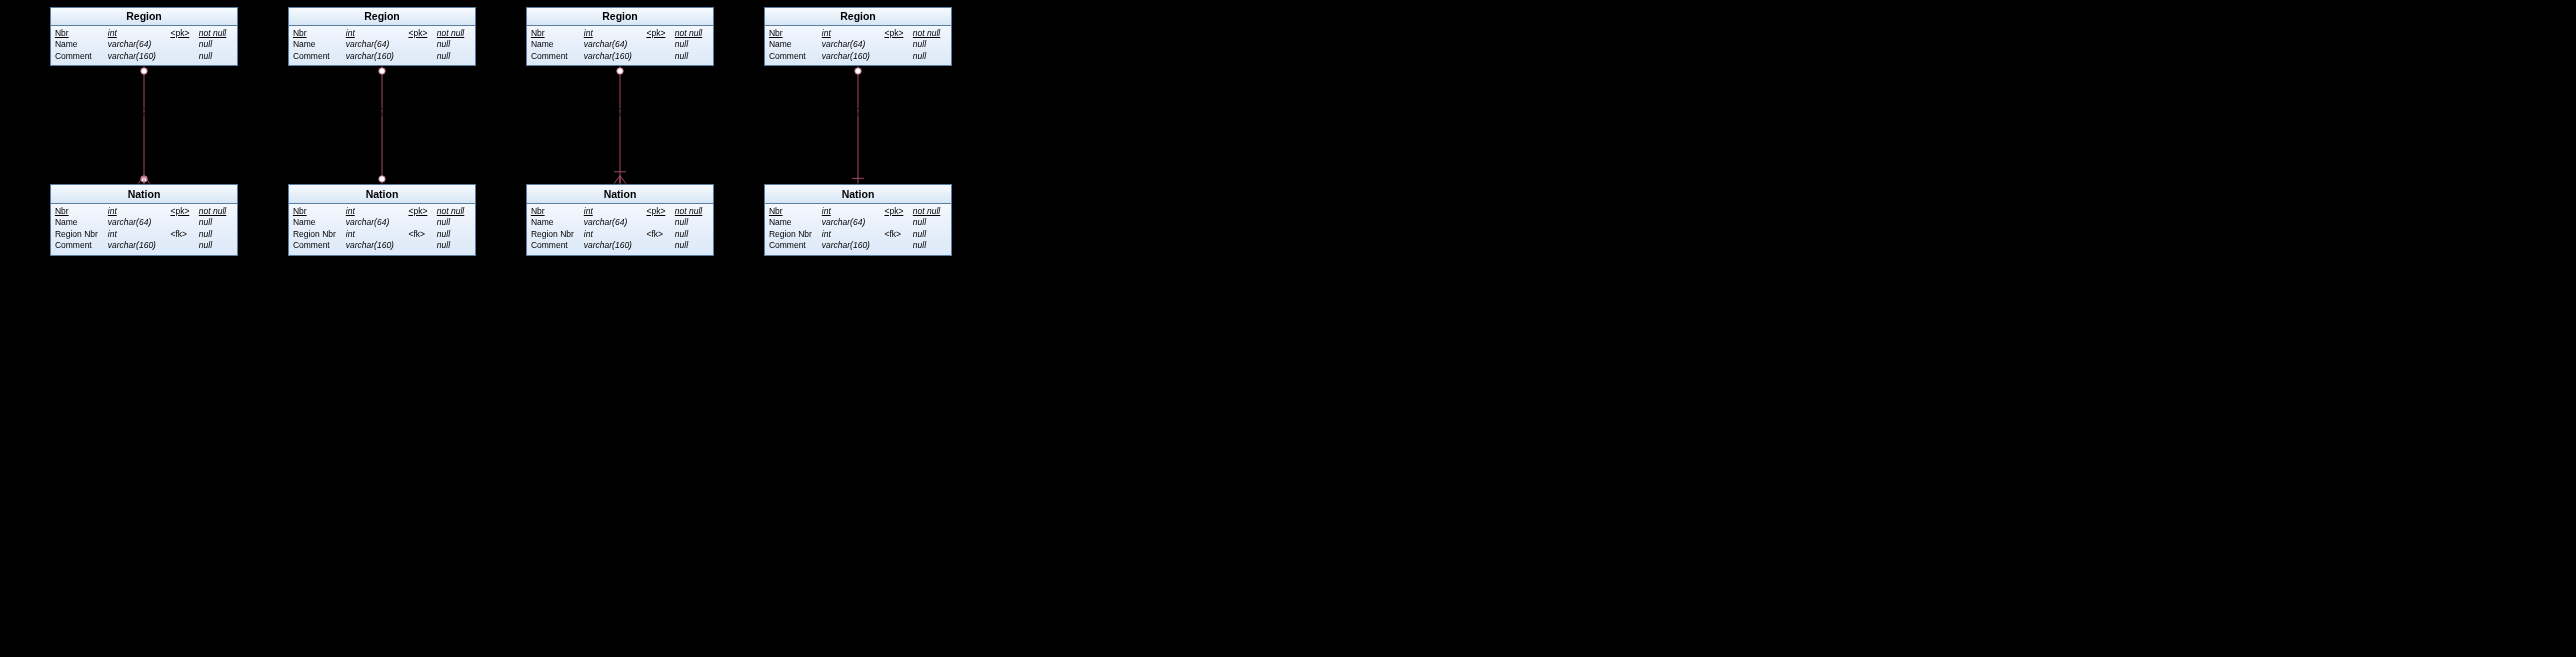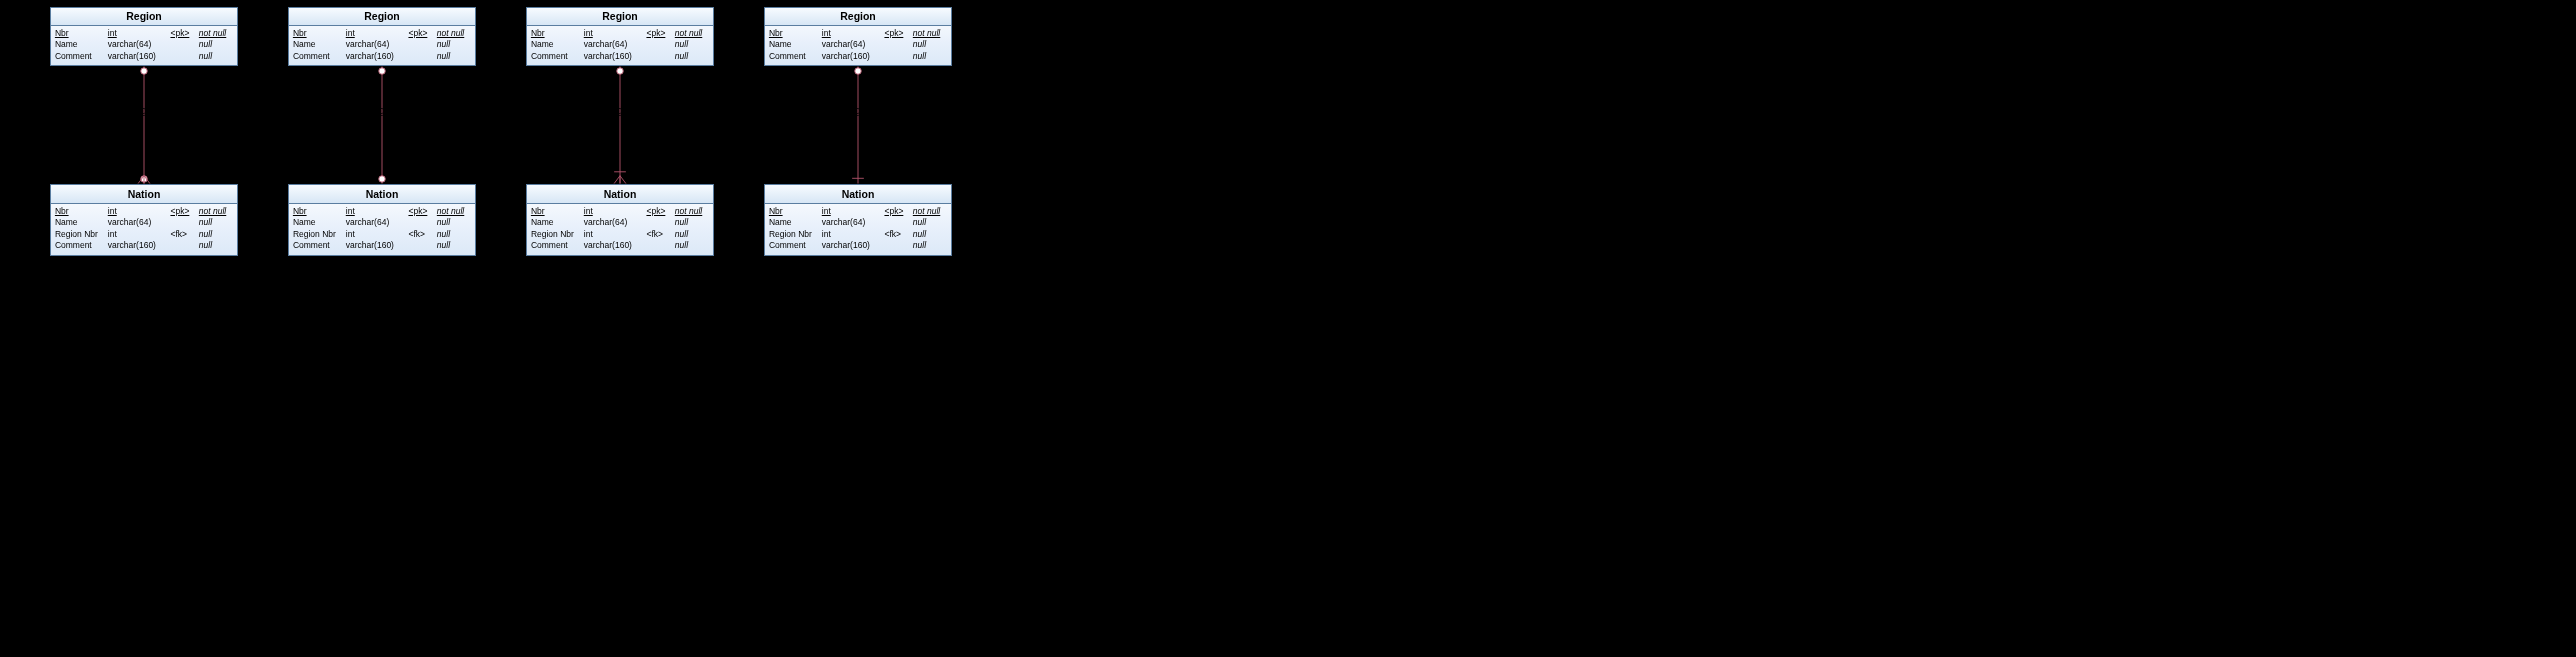--- a/index.html
+++ b/index.html
@@ -38,21 +38,21 @@
   }
   .cols {
     padding: 2px 3.9px 3.3px 3.9px;
   }
   .row {
     display: flex;
     align-items: center;
     line-height: 1.35;
   }
   .c-name { width: 54px; }
-  .c-type { width: 64px; }
+  .c-type { width: 64px; font-style: italic; }
   .c-key  { width: 29px; text-align: left; }
   .c-null { width: 35px; font-style: italic; }
   .u { text-decoration: underline; }
 
   .rel-wrap {
     position: relative;
     width: 100%;
     height: 118px;
   }
   .rel-svg {

